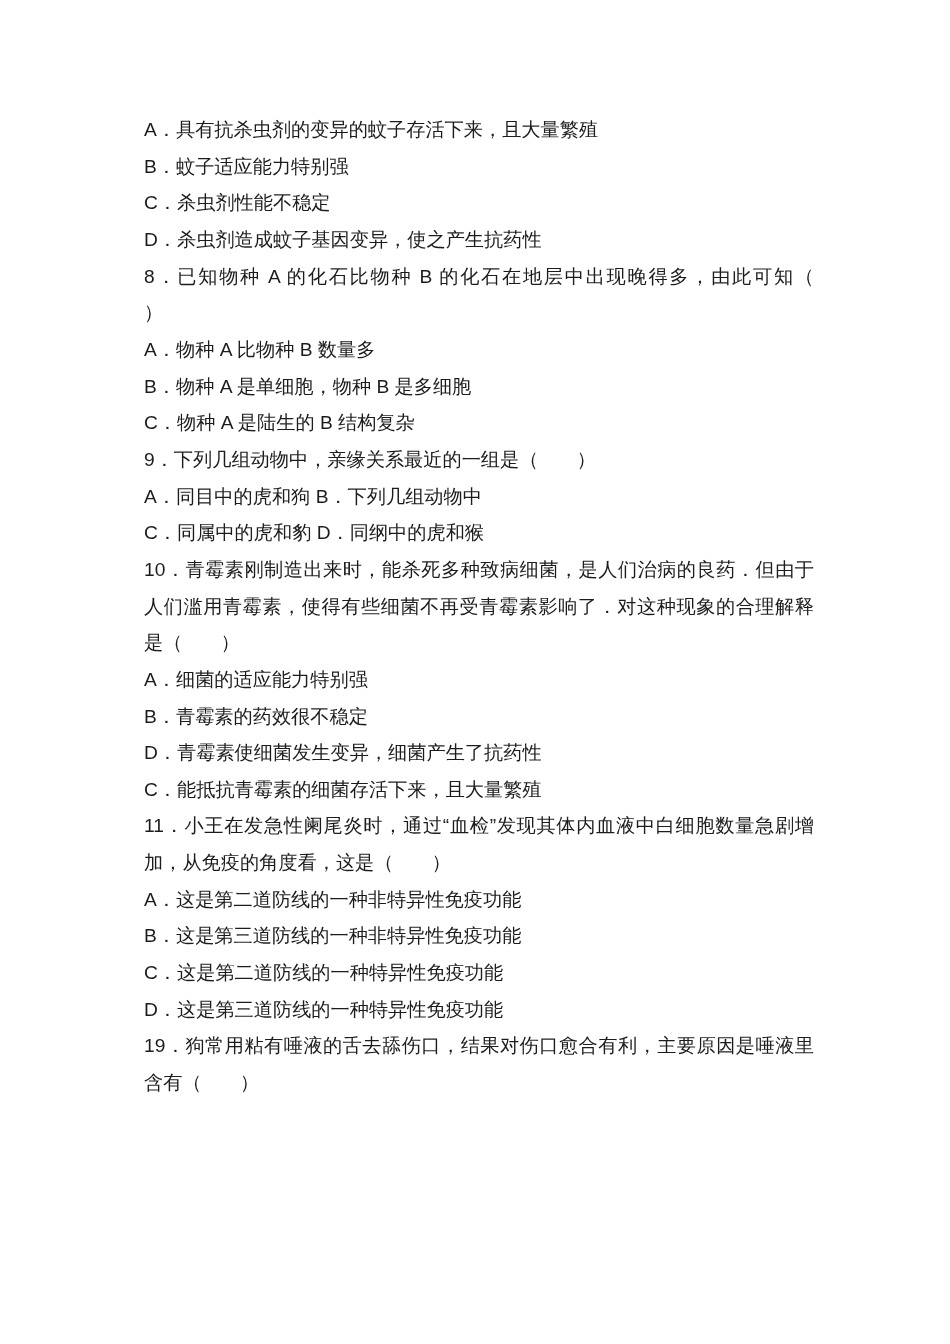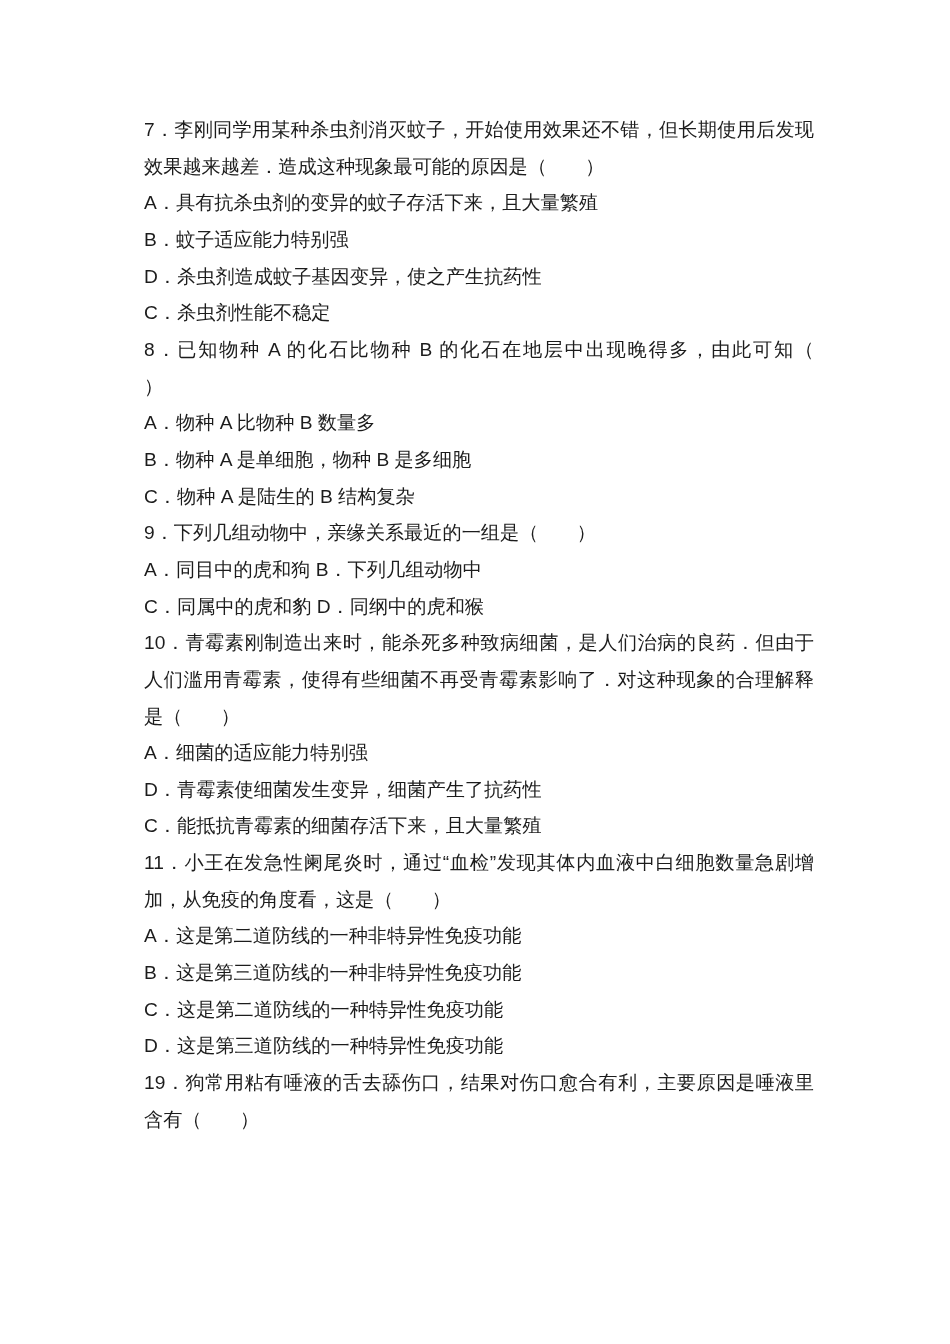--- a/index.html
+++ b/index.html
@@ -29,43 +29,43 @@
     margin: 0;
     padding: 0;
   }
 </style>
 </head>
 <body>
 
 <div class="page">
 
   <section class="question-block">
-    <p class="tline">7．李刚同学用某种杀虫剂消灭蚊子，开始使用效果还不错，但长期使用后发现效果越来越差．造成这种现象最可能的原因是（　　）</p>
     <p class="tline">A．具有抗杀虫剂的变异的蚊子存活下来，且大量繁殖</p>
     <p class="tline">B．蚊子适应能力特别强</p>
+    <p class="tline">C．杀虫剂性能不稳定</p>
     <p class="tline">D．杀虫剂造成蚊子基因变异，使之产生抗药性</p>
-    <p class="tline">C．杀虫剂性能不稳定</p>
   </section>
 
   <section class="question-block">
     <p class="tline">8．已知物种 A 的化石比物种 B 的化石在地层中出现晚得多，由此可知（　　）</p>
     <p class="tline">A．物种 A 比物种 B 数量多</p>
     <p class="tline">B．物种 A 是单细胞，物种 B 是多细胞</p>
     <p class="tline">C．物种 A 是陆生的 B 结构复杂</p>
   </section>
 
   <section class="question-block">
     <p class="tline">9．下列几组动物中，亲缘关系最近的一组是（　　）</p>
     <p class="tline">A．同目中的虎和狗 B．下列几组动物中</p>
     <p class="tline">C．同属中的虎和豹 D．同纲中的虎和猴</p>
   </section>
 
   <section class="question-block">
     <p class="tline">10．青霉素刚制造出来时，能杀死多种致病细菌，是人们治病的良药．但由于人们滥用青霉素，使得有些细菌不再受青霉素影响了．对这种现象的合理解释是（　　）</p>
     <p class="tline">A．细菌的适应能力特别强</p>
+    <p class="tline">B．青霉素的药效很不稳定</p>
     <p class="tline">D．青霉素使细菌发生变异，细菌产生了抗药性</p>
     <p class="tline">C．能抵抗青霉素的细菌存活下来，且大量繁殖</p>
   </section>
 
   <section class="question-block">
     <p class="tline">11．小王在发急性阑尾炎时，通过“血检”发现其体内血液中白细胞数量急剧增加，从免疫的角度看，这是（　　）</p>
     <p class="tline">A．这是第二道防线的一种非特异性免疫功能</p>
     <p class="tline">B．这是第三道防线的一种非特异性免疫功能</p>
     <p class="tline">C．这是第二道防线的一种特异性免疫功能</p>
     <p class="tline">D．这是第三道防线的一种特异性免疫功能</p>

